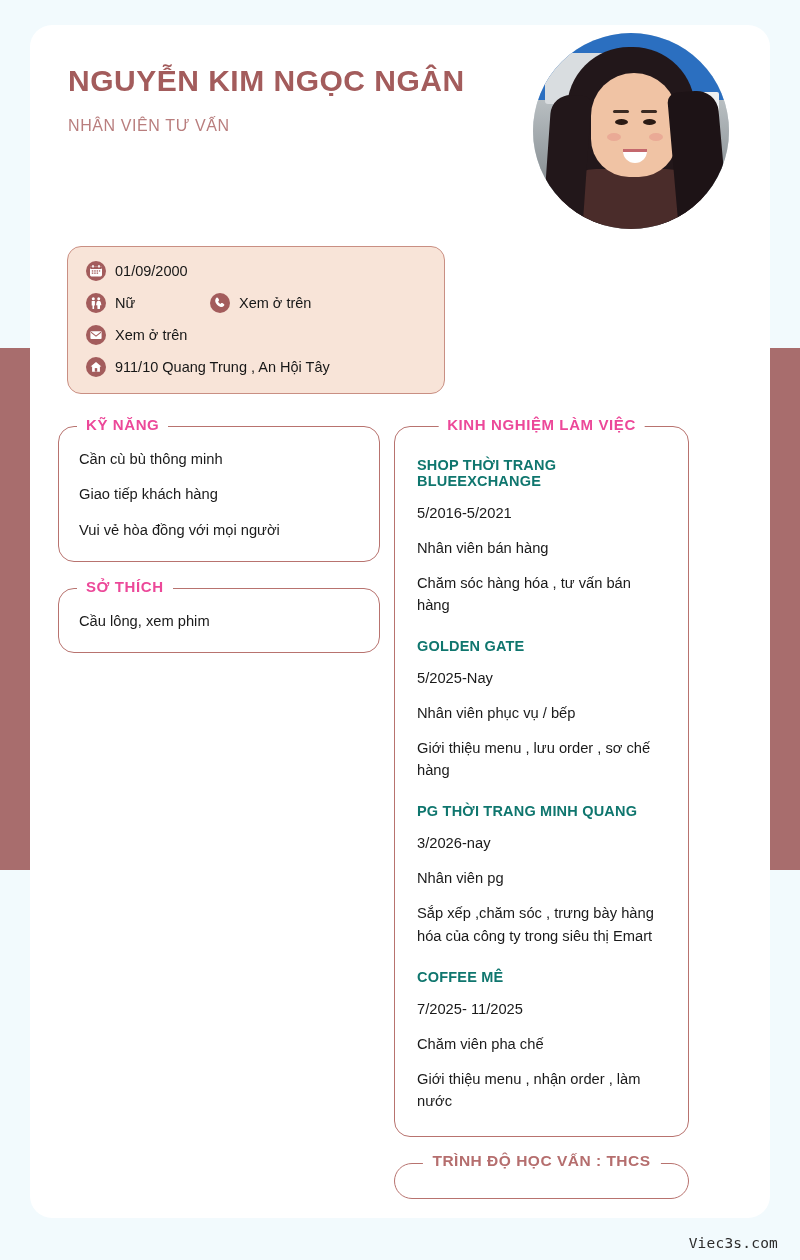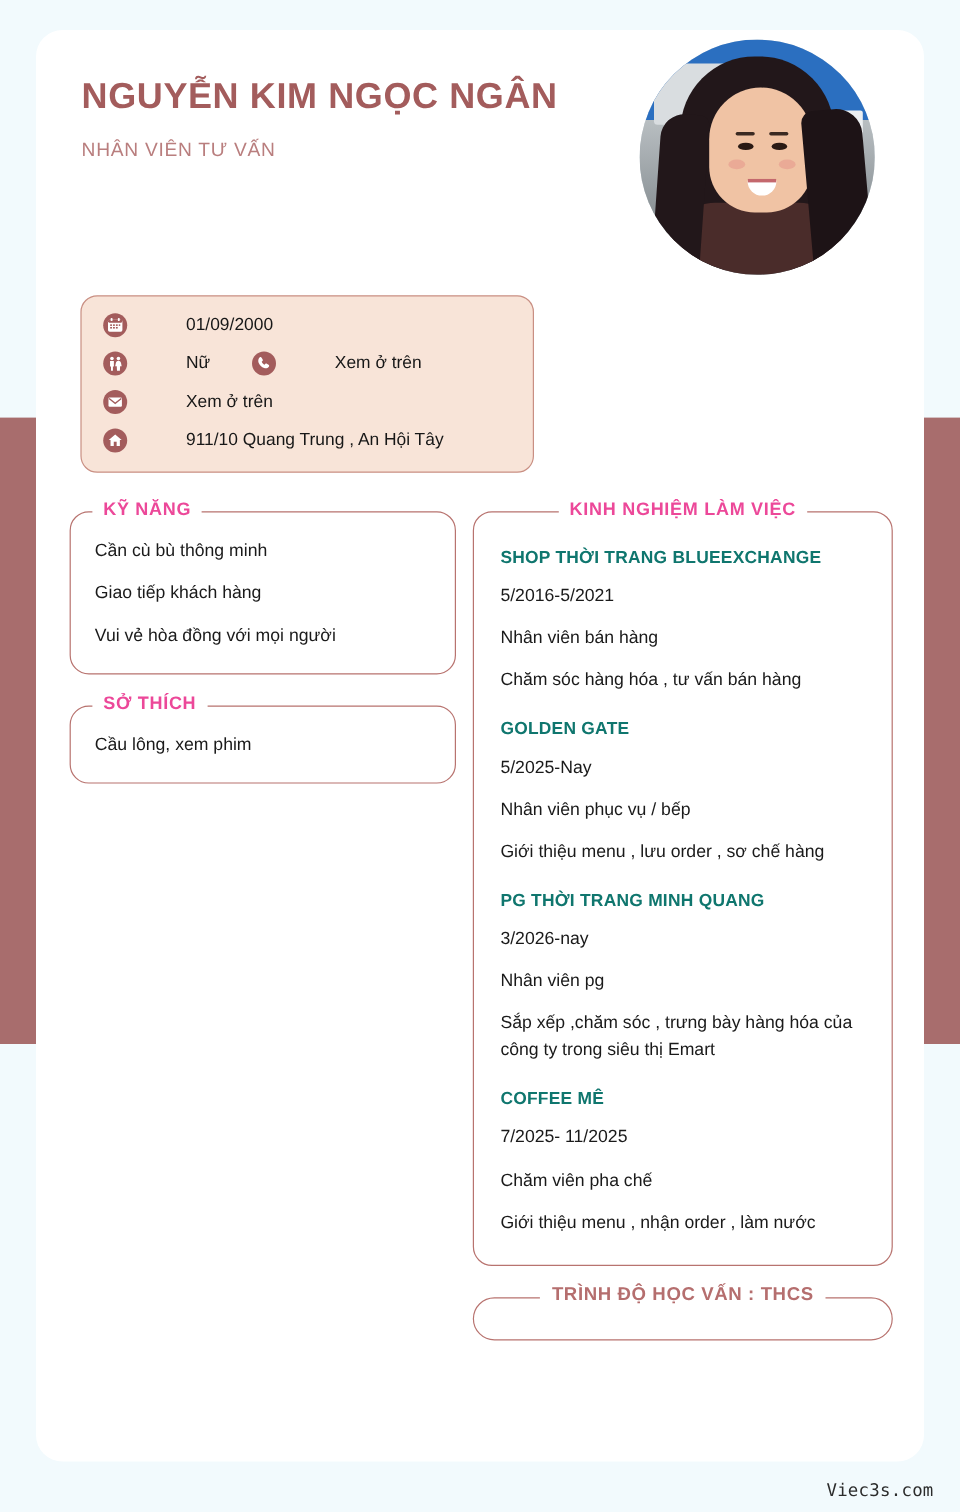--- a/index.html
+++ b/index.html
@@ -161,42 +161,41 @@
     display: flex;
     align-items: center;
     margin-bottom: 12px;
   }
   .contact-row:last-child { margin-bottom: 0; }
   .contact-item {
     display: flex;
     align-items: center;
     font-size: 14.5px;
     color: #171717;
-    gap: 40px;
   }
   .contact-item.first { width: 124px; }
   .ico {
     width: 20px; height: 20px;
     border-radius: 50%;
     background: #a35c5c;
     margin-right: 9px;
     flex: 0 0 auto;
     position: relative;
   }
   .ico svg { position: absolute; left: 3px; top: 3px; }
 
   
   .columns {
     display: flex;
     padding: 18px 28px 0 28px;
     gap: 14px;
     align-items: flex-start;
   }
   .col-left  { width: 322px; flex: 0 0 auto; }
-  .col-right { width: 350px; flex: 0 0 auto; }
+  .col-right { width: 295px; flex: 0 0 auto; }
 
   
   .panel {
     position: relative;
     border: 1.6px solid #b8736f;
     border-radius: 16px;
     margin-top: 14px;
     padding: 22px 20px 20px 20px;
     background: #ffffff;
   }

